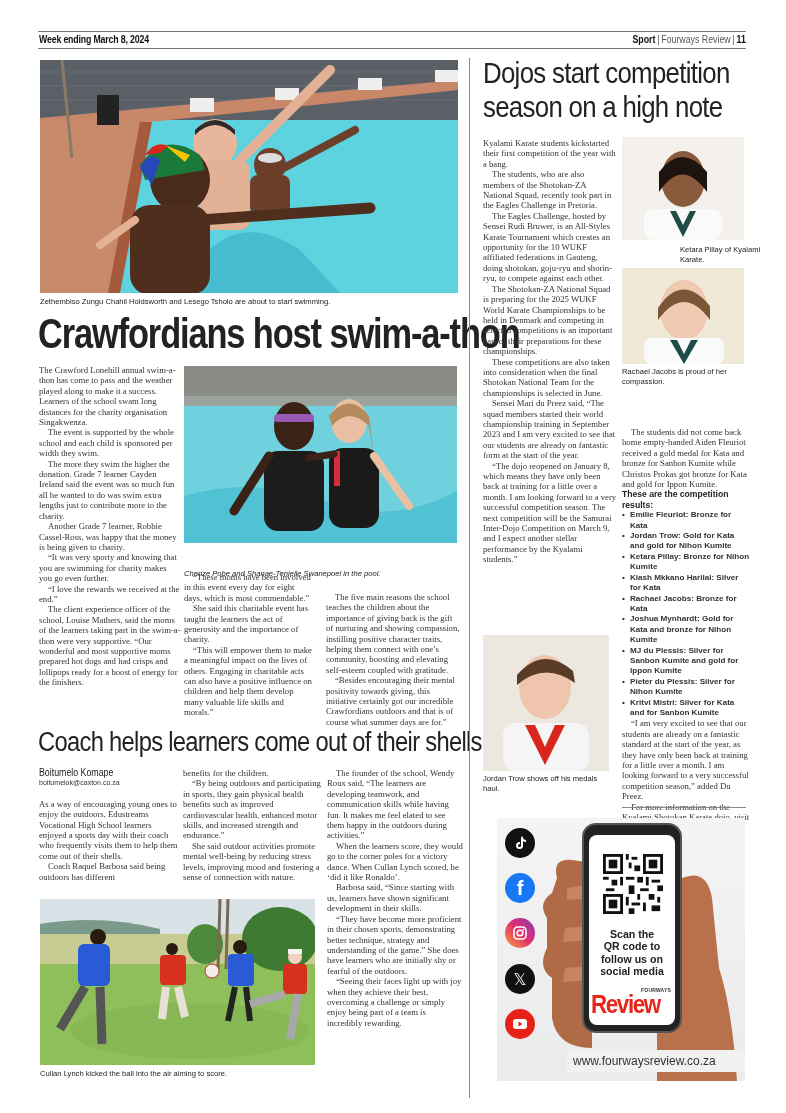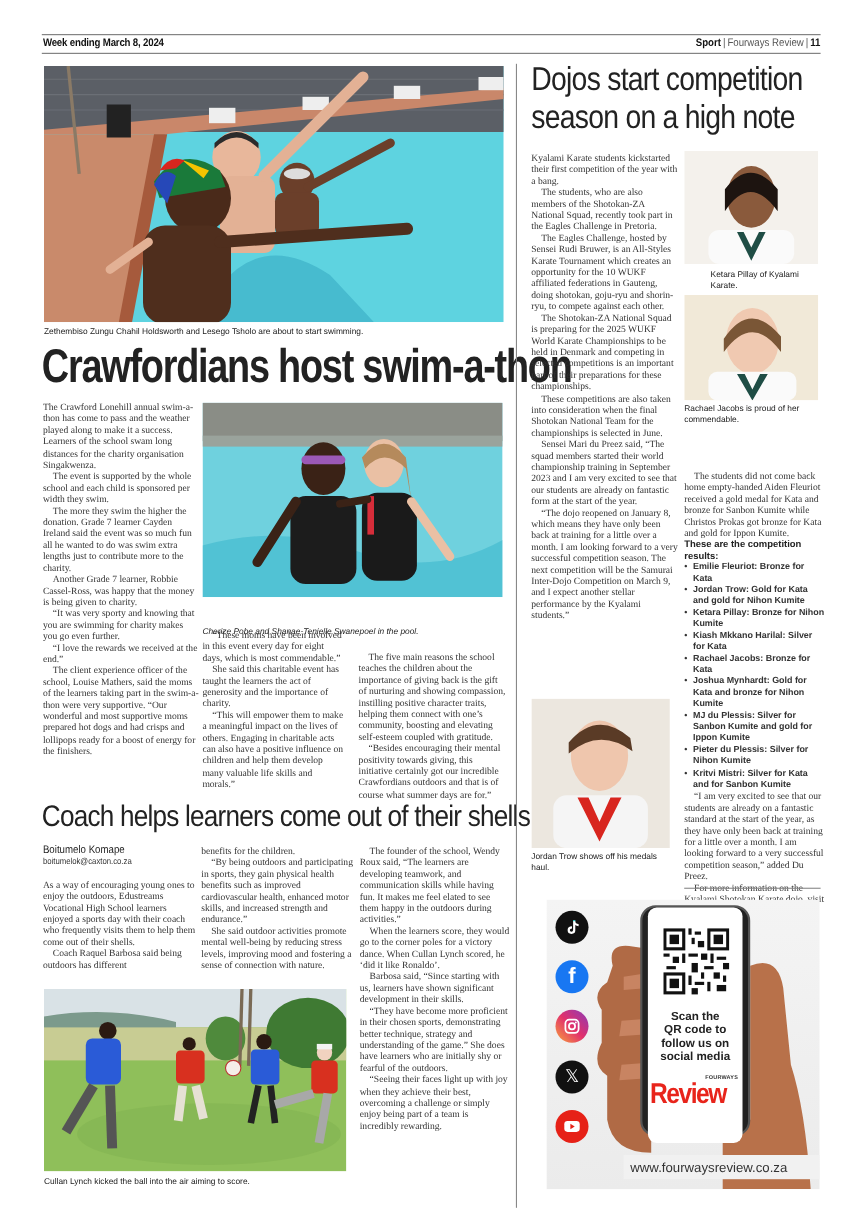--- a/index.html
+++ b/index.html
@@ -34,21 +34,21 @@
   .results li { position: relative; padding-left: 8px; }
   .results li::before { content: "\2022"; position: absolute; left: 0; top: 0; }
 
   .vrule { position: absolute; width: 1px; background: #888; }
   .hrule { position: absolute; height: 1px; background: #888; }
 
   
   .ad { position: absolute; left: 497px; top: 818px; width: 248px; height: 263px; background: linear-gradient(180deg, #f4f4f4 0%, #ebebeb 100%); overflow: hidden; }
   .social { position: absolute; left: 8px; width: 30px; height: 30px; border-radius: 50%; display: flex; align-items: center; justify-content: center; color: #fff; font-family: "Liberation Sans", sans-serif; font-weight: bold; }
   .phone { position: absolute; left: 85px; top: 5px; width: 100px; height: 210px; border-radius: 14px; background: #222; border: 2px solid #555; }
-  .screen { position: absolute; left: 5px; top: 0; width: 86px; height: 214px; background: #fff; border-radius: 8px; }
+  .screen { position: absolute; left: 5px; top: 10px; width: 86px; height: 190px; background: #fff; border-radius: 8px; }
   .qr { position: absolute; left: 14px; top: 18px; width: 60px; height: 62px; }
   .scan-text { position: absolute; left: 0; top: 93px; width: 86px; text-align: center; font-family: "Liberation Sans", sans-serif; font-weight: bold; font-size: 10.6px; line-height: 12.4px; color: #222; }
   .review-brand { position: absolute; left: 2px; top: 152px; width: 82px; }
   .review-small { position: absolute; right: 2px; top: 0; font-family: "Liberation Sans", sans-serif; font-weight: bold; font-size: 5px; color: #333; letter-spacing: 0.2px; }
   .review-big { position: absolute; left: 0; top: 4px; font-family: "Liberation Sans", sans-serif; font-weight: bold; font-size: 26px; color: #e8241b; letter-spacing: -1.6px; transform: scaleX(0.86); transform-origin: left; line-height: 26px; }
   .url-bar { position: absolute; left: 70px; top: 232px; width: 180px; height: 22px; background: #f1f1f1; font-family: "Liberation Sans", sans-serif; font-size: 12px; color: #333; line-height: 22px; padding-left: 6px; }
   .hand { position: absolute; }
 </style>
 </head>
 <body>
@@ -229,32 +229,32 @@
 
 <div class="photo" style="left:622px; top:137px; width:122px; height:103px;">
   <svg width="122" height="103" viewBox="0 0 122 103">
     <rect width="122" height="103" fill="#f4f1ec"></rect>
     <ellipse cx="61" cy="42" rx="22" ry="28" fill="#8a5a3c"></ellipse>
     <path d="M37 35 Q60 5 85 35 L85 55 Q60 20 37 55 Z" fill="#1d1410"></path>
     <rect x="22" y="72" width="78" height="31" rx="10" fill="#fafafa"></rect>
     <path d="M48 74 L61 100 L74 74 L68 74 L61 88 L54 74 Z" fill="#1f4d45"></path>
   </svg>
 </div>
-<div class="caption" style="left:622px; top:245px; width:125px;padding-left:24px;">Ketara Pillay of Kyalami Karate.</div>
+<div class="caption" style="left:656px; top:245px; width:125px;padding-left:24px;">Ketara Pillay of Kyalami Karate.</div>
 
 <div class="photo" style="left:622px; top:268px; width:122px; height:96px;">
   <svg width="122" height="96" viewBox="0 0 122 96">
     <rect width="122" height="96" fill="#f1e9d8"></rect>
     <ellipse cx="62" cy="42" rx="24" ry="30" fill="#f0c9b1"></ellipse>
     <path d="M36 40 Q60 4 88 38 L88 52 Q62 16 36 52 Z" fill="#7a5636"></path>
     <rect x="22" y="70" width="80" height="26" rx="8" fill="#fafafa"></rect>
     <path d="M48 72 L62 96 L76 72 L69 72 L62 86 L55 72 Z" fill="#1f4d45"></path>
   </svg>
 </div>
-<div class="caption" style="left:622px; top:367px; width:125px;">Rachael Jacobs is proud of her commendable.</div>
+<div class="caption" style="left:622px; top:367px; width:125px;">Rachael Jacobs is proud of her compassion.</div>
 
 <div class="col results" style="left:622px; top:403px; width:128px;margin-top:24px;">
   <p>The students did not come back home empty-handed Aiden Fleuriot received a gold medal for Kata and bronze for Sanbon Kumite while Christos Prokas got bronze for Kata and gold for Ippon Kumite.</p>
   <div class="results-title">These are the competition results:</div>
   <ul>
     <li>Emilie Fleuriot: Bronze for Kata</li>
     <li>Jordan Trow: Gold for Kata and gold for Nihon Kumite</li>
     <li>Ketara Pillay: Bronze for Nihon Kumite</li>
     <li>Kiash Mkkano Harilal: Silver for Kata</li>
     <li>Rachael Jacobs: Bronze for Kata</li>

